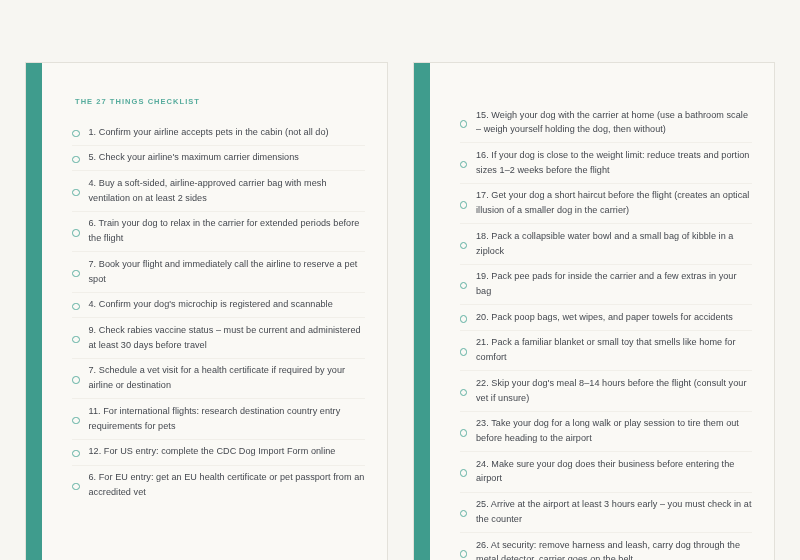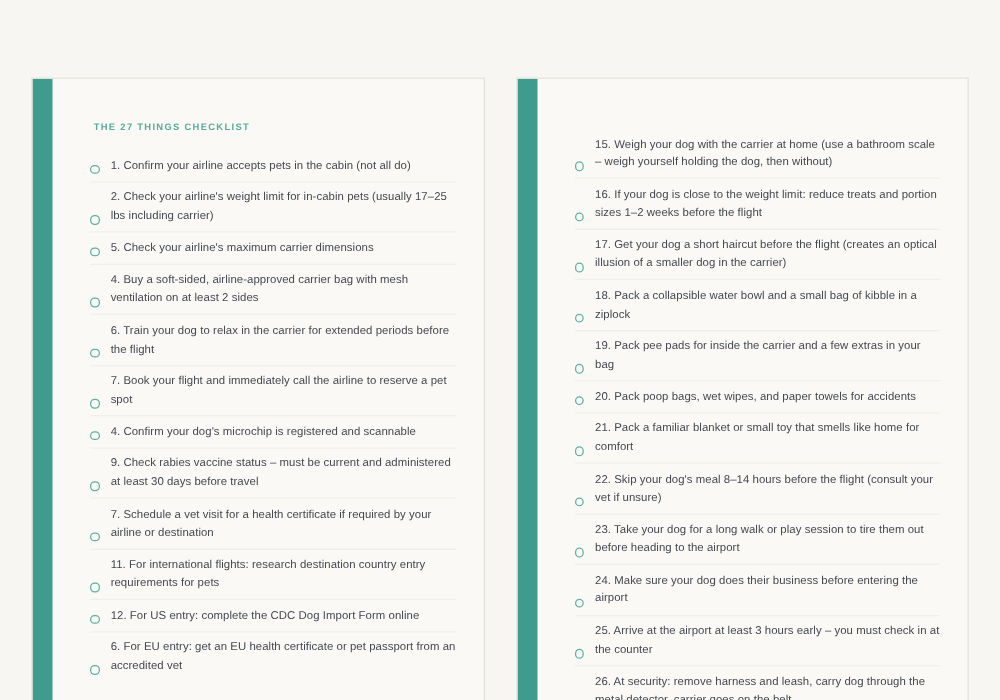--- a/index.html
+++ b/index.html
@@ -69,21 +69,21 @@
   }
 
   .check-list {
     list-style: none;
     margin: 0;
     padding: 0;
   }
 
   .check-item {
     display: flex;
-    align-items: flex-end;
+    align-items: center;
     gap: 9px;
     padding: 4.5px 0 5.5px 0;
     border-bottom: 1px solid #f1efe9;
   }
 
   .check-item:last-child {
     border-bottom: none;
   }
 
   .checkbox {
@@ -112,24 +112,20 @@
     <div class="page-spine"></div>
     <div class="page-body">
       <div class="eyebrow">THE 27 THINGS CHECKLIST</div>
       <ul class="check-list">
         <li class="check-item">
           <span class="checkbox"></span>
           <span class="item-text">1. Confirm your airline accepts pets in the cabin (not all do)</span>
         </li>
         <li class="check-item">
           <span class="checkbox"></span>
-          <span class="item-text">2. Check your airline's weight limit for in-cabin pets (usually 17–25 lbs including carrier)</span>
-        </li>
-        <li class="check-item">
-          <span class="checkbox"></span>
           <span class="item-text">5. Check your airline's maximum carrier dimensions</span>
         </li>
         <li class="check-item">
           <span class="checkbox"></span>
           <span class="item-text">4. Buy a soft-sided, airline-approved carrier bag with mesh ventilation on at least 2 sides</span>
         </li>
         <li class="check-item">
           <span class="checkbox"></span>
           <span class="item-text">6. Train your dog to relax in the carrier for extended periods before the flight</span>
         </li>

